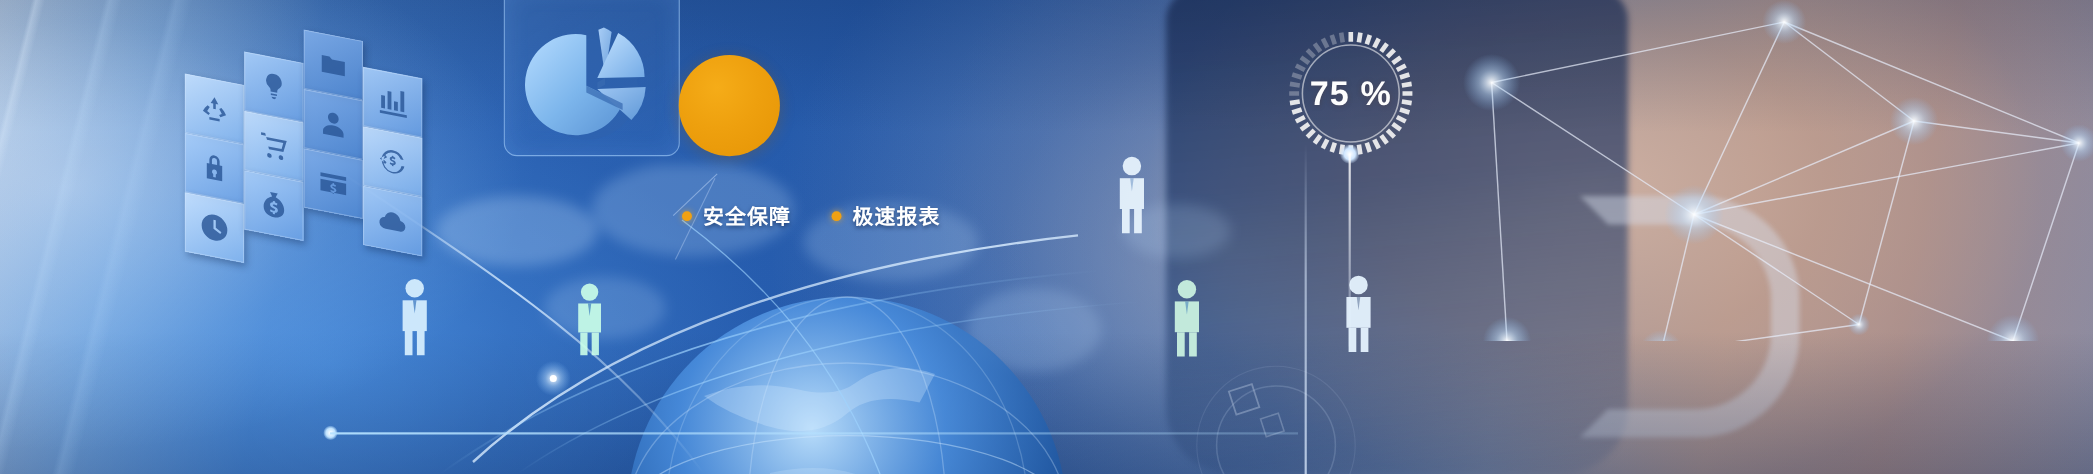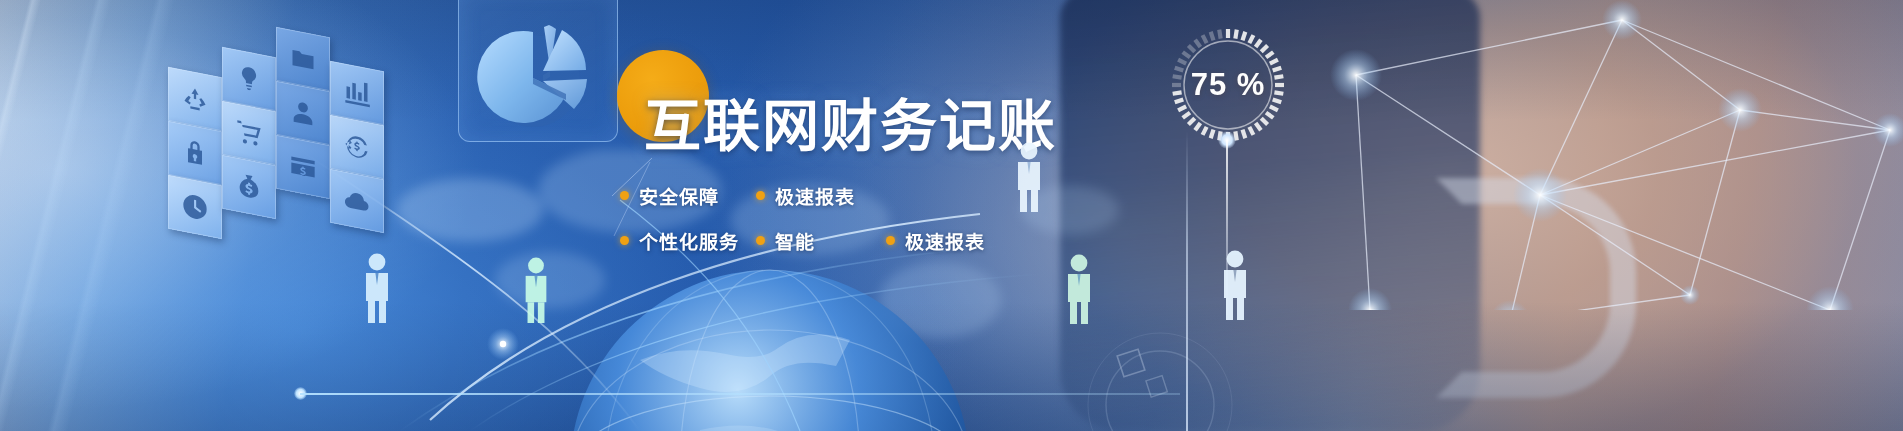--- a/index.html
+++ b/index.html
@@ -333,41 +333,26 @@
       <path d="M82 30 A46 46 0 0 1 106 70 L63 71 Z" fill="url(#sliceC)" transform="translate(6,-2)"></path>
 
       <path d="M106 74 A46 46 0 0 1 93 104 L62 76 Z" fill="url(#sliceD)" transform="translate(7,3)"></path>
 
       <path d="M59 76 L92 92 L92 98 L59 82 Z" fill="#3a6cb3" opacity=".75"></path>
       <path d="M69 73 L76 69 L76 75 L69 79 Z" fill="#3a6cb3" opacity=".6"></path>
     </svg>
   </div>
 
   <div class="orange-disc"></div>
-  <div class="title">互联网财务记账</div>
 
   <div class="features">
     <div class="feat-row">
       <div class="feat">
         <span class="dot"></span>
         <span class="lbl">安全保障</span>
-      </div>
-      <div class="feat">
-        <span class="dot"></span>
-        <span class="lbl">极速报表</span>
-      </div>
-    </div>
-    <div class="feat-row">
-      <div class="feat">
-        <span class="dot"></span>
-        <span class="lbl">个性化服务</span>
-      </div>
-      <div class="feat">
-        <span class="dot"></span>
-        <span class="lbl">智能</span>
       </div>
       <div class="feat">
         <span class="dot"></span>
         <span class="lbl">极速报表</span>
       </div>
     </div>
   </div>
 
   <div class="gauge">
     <svg viewBox="0 0 120 120" width="120" height="120">

